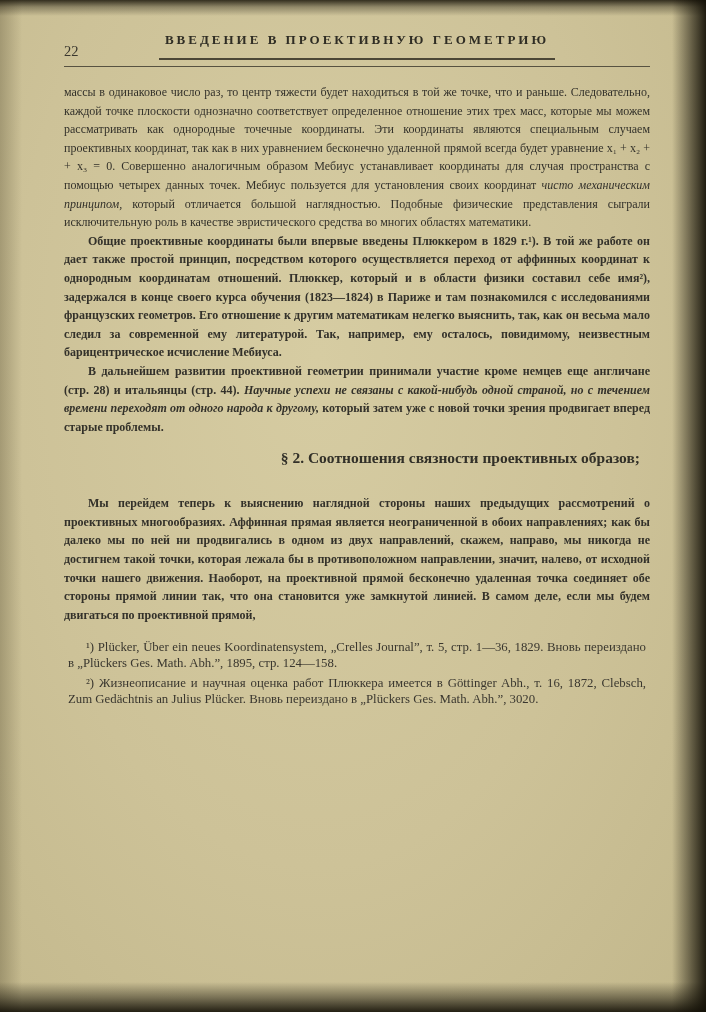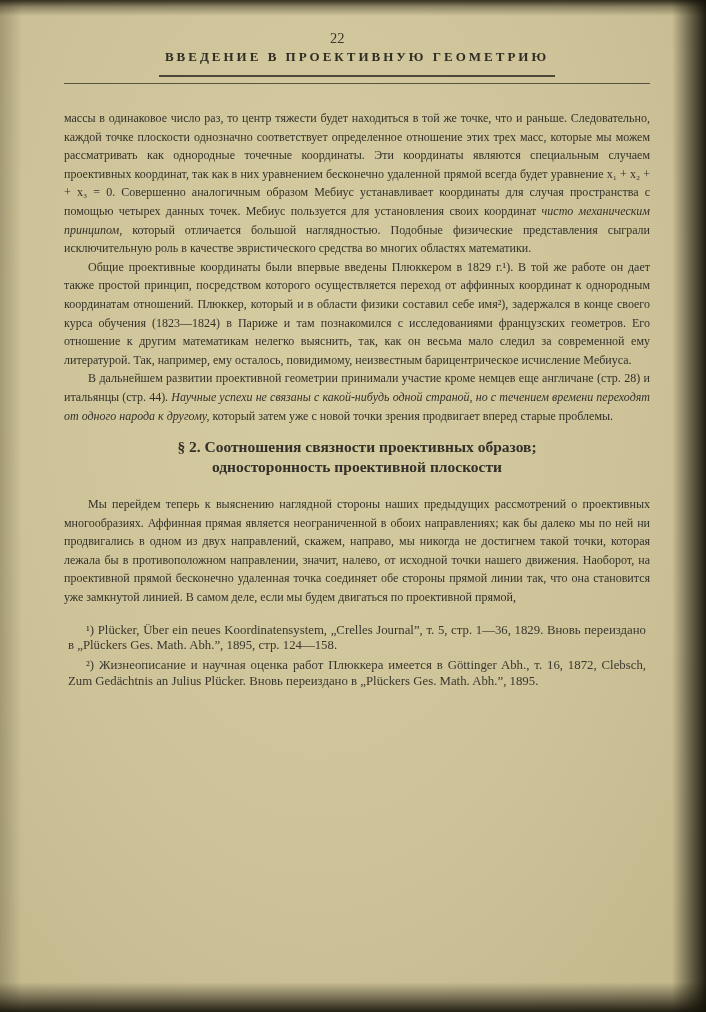--- a/index.html
+++ b/index.html
@@ -28,25 +28,24 @@
   }
   .page-content {
     position: absolute;
     left: 64px;
     top: 30px;
     width: 586px;
     color: #34322b;
   }
   .running-header {
     display: flex;
-    align-items: center;
+    align-items: flex-end;
     padding-bottom: 6px;
     border-bottom: 1px solid #575241;
-    margin-bottom: 25px;
-    flex-direction: column;
+    margin-bottom: 16px;
   }
   .page-num {
     width: 54px;
     font-size: 14.5px;
     color: #3a372e;
   }
   .header-spacer { width: 54px; }
   .title-wrap { flex: 1; text-align: center; }
   .running-title {
     display: inline-block;
@@ -57,27 +56,27 @@
     border-bottom: 2px solid #4c4736;
     padding: 1px 6px 10px;
   }
   .body-text p {
     margin: 0;
     text-align: justify;
     font-size: 12px;
     line-height: 18.6px;
     color: #33312a;
   }
-  .indent { text-indent: 24px; }
+  .indent { text-indent: 24px; font-weight: bold; }
   .body-text i { font-style: italic; }
   .section-heading {
     font-size: 15.5px;
     font-weight: bold;
-    text-align: center;
-    margin: 12px 10px 18px;
+    text-align: right;
+    margin: 12px 10px 26px;
     line-height: 20px;
     color: #323028;
   }
   .footnotes {
     margin-top: 16px;
     font-size: 12.8px;
     color: #3a372f;
   }
   .footnotes p.fn {
     margin: 4px;
@@ -102,25 +101,24 @@
 
     <div class="body-text">
       <p><span>массы в одинаковое число раз, то центр тяжести будет находиться в той же точке, что и раньше. Следовательно, каждой точке плоскости однозначно соответствует определенное отношение этих трех масс, которые мы можем рассматривать как однородные точечные координаты. Эти координаты являются специальным случаем проективных координат, так как в них уравнением бесконечно удаленной прямой всегда будет уравнение x₁ + x₂ + + x₃ = 0. Совершенно аналогичным образом Мебиус устанавливает координаты для случая пространства с помощью четырех данных точек. Мебиус пользуется для установления своих координат </span><i>чисто механическим принципом,</i><span> который отличается большой наглядностью. Подобные физические представления сыграли исключительную роль в качестве эвристического средства во многих областях математики.</span></p>
 
       <p class="indent"><span>Общие проективные координаты были впервые введены Плюккером в 1829 г.¹). В той же работе он дает также простой принцип, посредством которого осуществляется переход от аффинных координат к однородным координатам отношений. Плюккер, который и в области физики составил себе имя²), задержался в конце своего курса обучения (1823—1824) в Париже и там познакомился с исследованиями французских геометров. Его отношение к другим математикам нелегко выяснить, так, как он весьма мало следил за современной ему литературой. Так, например, ему осталось, повидимому, неизвестным барицентрическое исчисление Мебиуса.</span></p>
 
       <p class="indent"><span>В дальнейшем развитии проективной геометрии принимали участие кроме немцев еще англичане (стр. 28) и итальянцы (стр. 44). </span><i>Научные успехи не связаны с какой-нибудь одной страной, но с течением времени переходят от одного народа к другому,</i><span> который затем уже с новой точки зрения продвигает вперед старые проблемы.</span></p>
 
       <h2 class="section-heading">
         <span>§ 2. Соотношения связности проективных образов;</span><br>
-        <span>односторонность проективной плоскости</span>
       </h2>
 
       <p class="indent"><span>Мы перейдем теперь к выяснению наглядной стороны наших предыдущих рассмотрений о проективных многообразиях. Аффинная прямая является неограниченной в обоих направлениях; как бы далеко мы по ней ни продвигались в одном из двух направлений, скажем, направо, мы никогда не достигнем такой точки, которая лежала бы в противоположном направлении, значит, налево, от исходной точки нашего движения. Наоборот, на проективной прямой бесконечно удаленная точка соединяет обе стороны прямой линии так, что она становится уже замкнутой линией. В самом деле, если мы будем двигаться по проективной прямой,</span></p>
     </div>
 
     <div class="footnotes">
       <p class="fn">¹) Plücker, Über ein neues Koordinatensystem, „Crelles Journal”, т. 5, стр. 1—36, 1829. Вновь переиздано в „Plückers Ges. Math. Abh.”, 1895, стр. 124—158.</p>
-      <p class="fn">²) Жизнеописание и научная оценка работ Плюккера имеется в Göttinger Abh., т. 16, 1872, Clebsch, Zum Gedächtnis an Julius Plücker. Вновь переиздано в „Plückers Ges. Math. Abh.”, 1895.</p>
+      <p class="fn">²) Жизнеописание и научная оценка работ Плюккера имеется в Göttinger Abh., т. 16, 1872, Clebsch, Zum Gedächtnis an Julius Plücker. Вновь переиздано в „Plückers Ges. Math. Abh.”, 3020.</p>
     </div>
 
   </div>
 </div>
 
 </body></html>

